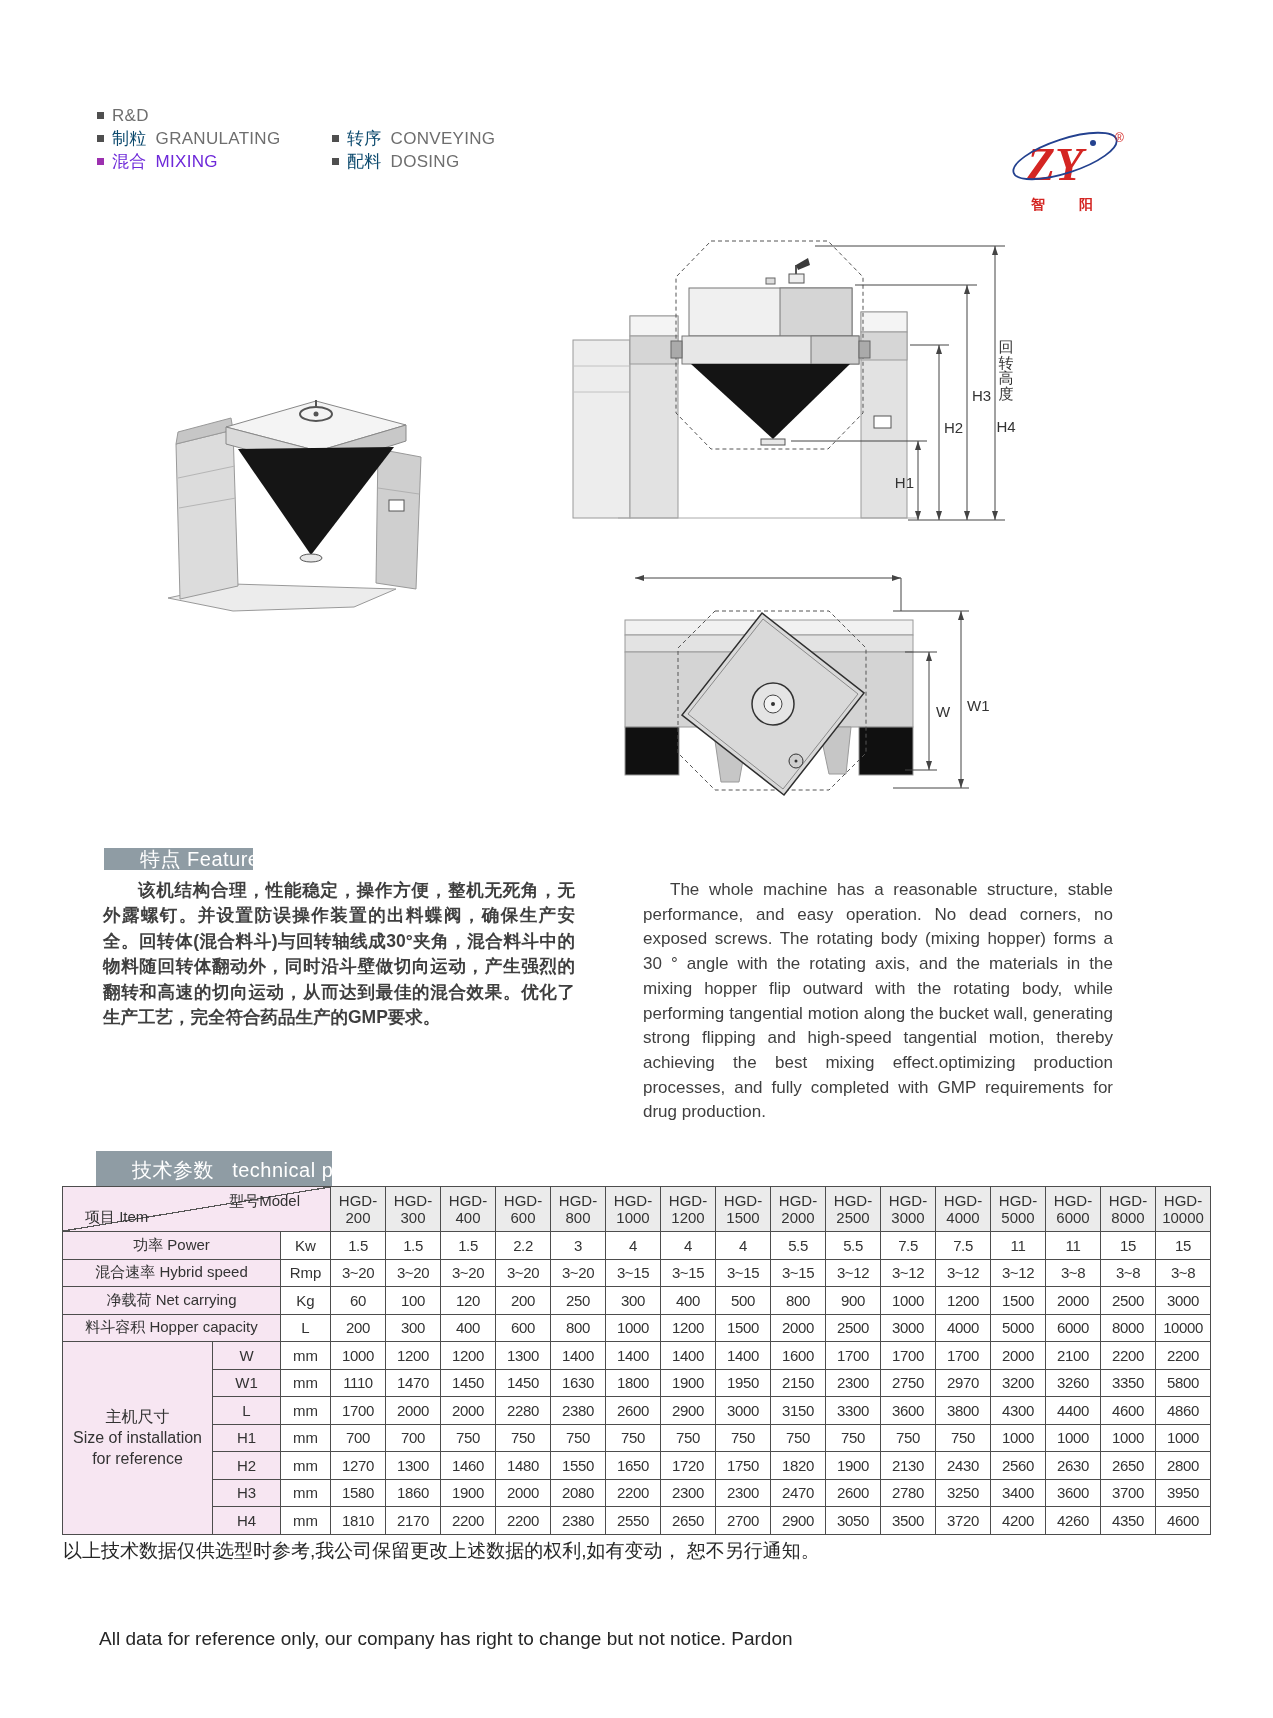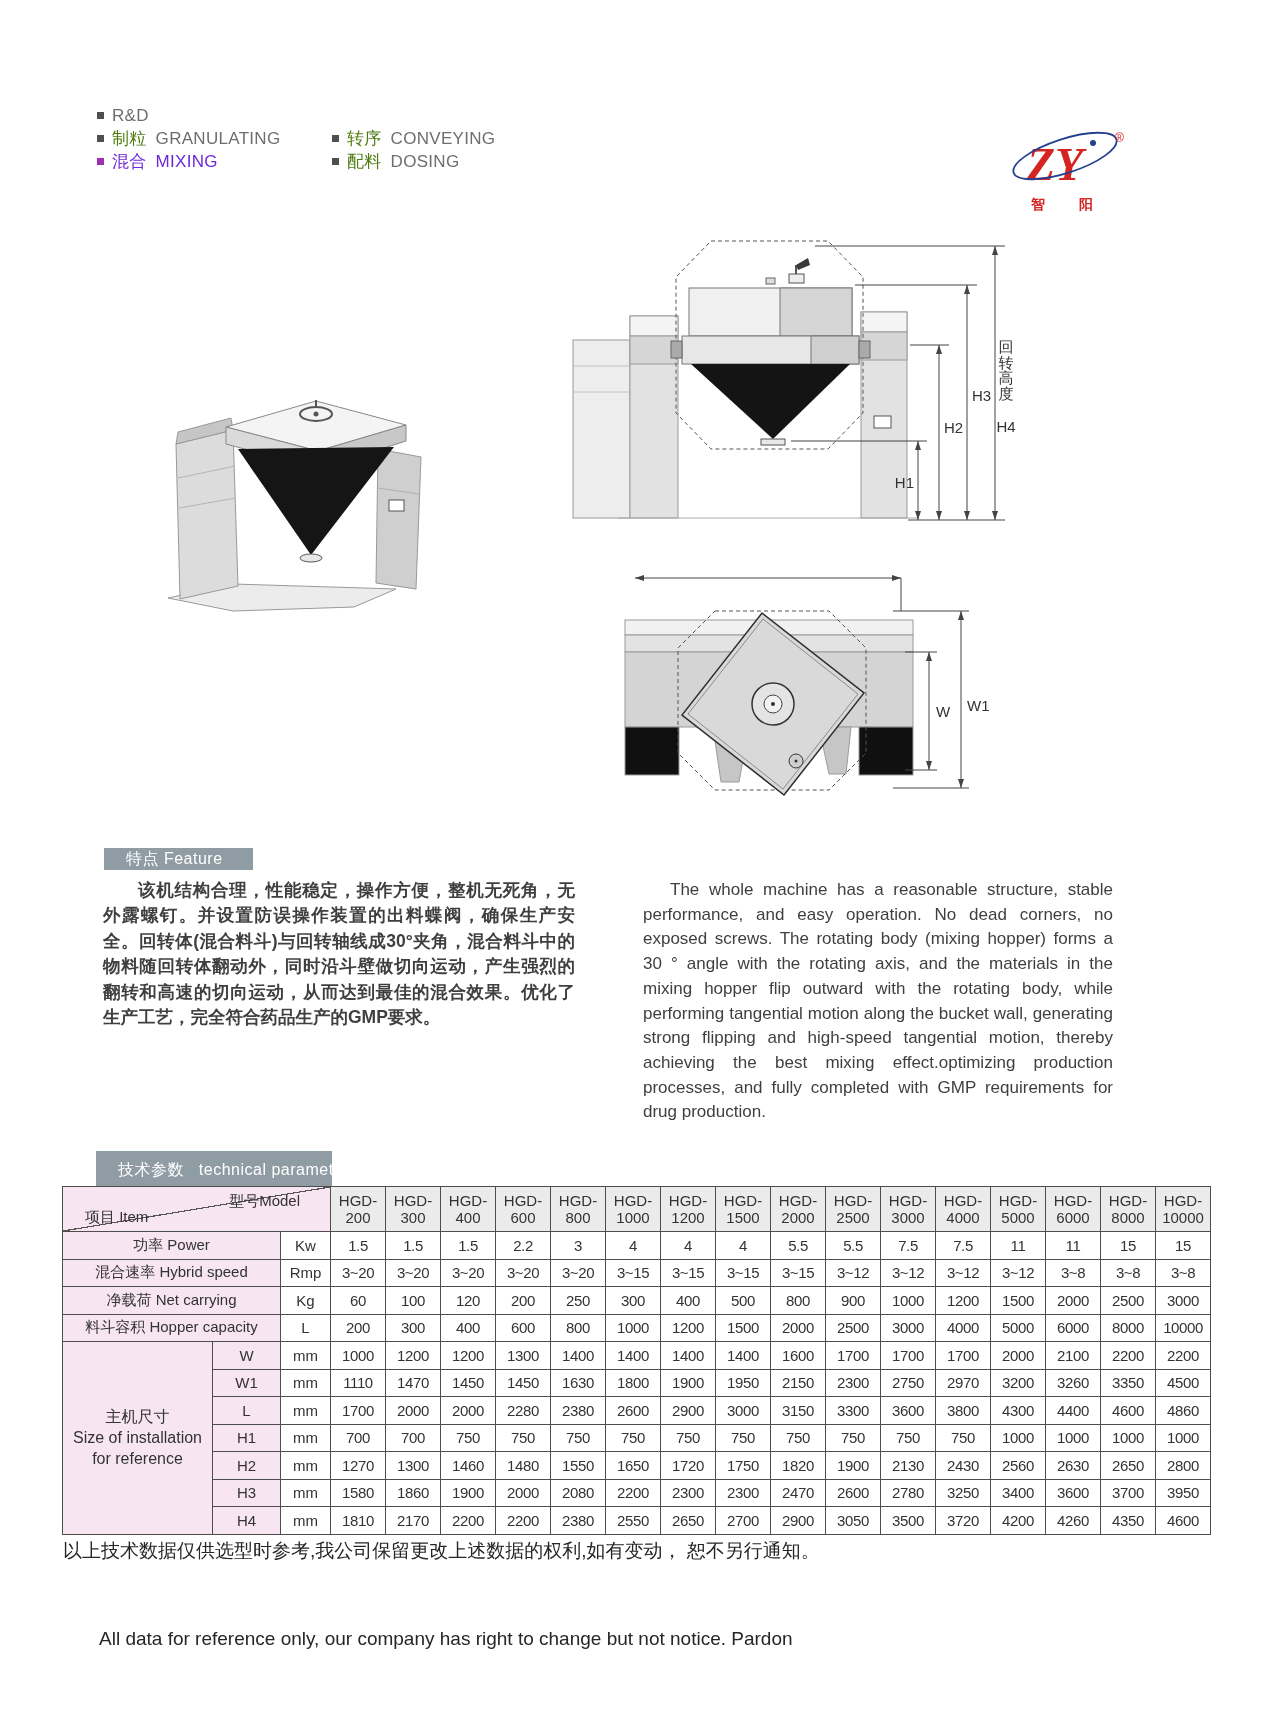--- a/index.html
+++ b/index.html
@@ -10,37 +10,37 @@
   }
 
   
   .nav { position:absolute; left:97px; top:104px; display:flex; }
   .nav-col { display:flex; flex-direction:column; }
   .nav-col:nth-child(1){ width:235px; }
   .nav-col:nth-child(2){ width:248px; }
   .nav-col.offset { padding-top:23px; }
   .nav-item { display:flex; align-items:center; height:23px; font-size:17px; color:#6e6e6e; letter-spacing:.3px; cursor:default; }
   .nav-item .bullet { width:7px; height:7px; background:#4f4f4f; margin-right:8px; flex:0 0 auto; }
-  .nav-item .zh { color:#4d7c0f; margin-right:9px; }
+  .nav-item .zh { color:#0c4a6e; margin-right:9px; }
   .nav-item.active, .nav-item.active .zh { color:#6d28d9; }
   .nav-item.active .bullet { background:#9c30af; }
 
   
   .logo { position:absolute; left:1003px; top:116px; width:132px; height:102px; }
 
   
   .draw-iso   { position:absolute; left:138px; top:348px; width:322px; height:282px; }
   .draw-front { position:absolute; left:563px; top:220px; width:457px; height:327px; }
   .draw-top   { position:absolute; left:563px; top:524px; width:457px; height:287px; }
   .dimtext { font-size:15px; fill:#333; font-family:"Liberation Sans",sans-serif; }
 
   
   .badge {
-    position:absolute; background:#8f9ca4; color:#fff; font-size:16px;
-    display:flex; align-items:center; padding-left:22px; letter-spacing:.5px; white-space:pre;
+    position:absolute; background:#8f9ca4; color:#fff; font-size:20px;
+    display:flex; align-items:center; padding-left:36px; letter-spacing:.5px; white-space:pre;
   }
   .feature-badge { left:104px; top:848px; width:149px; height:22px; }
   .tech-badge   { left:96px;  top:1151px; width:236px; height:38px; }
 
   
   .para { position:absolute; text-align:justify; color:#3f3f3f; }
   .para.zh { left:103px; top:878px; width:472px; font-size:17.5px; line-height:25.4px; text-indent:35px;font-weight:bold; }
   .para.en { left:643px; top:878px; width:470px; font-size:17px;   line-height:24.7px; text-indent:27px; }
 
   
@@ -457,21 +457,21 @@
           <td class="val">1800</td>
           <td class="val">1900</td>
           <td class="val">1950</td>
           <td class="val">2150</td>
           <td class="val">2300</td>
           <td class="val">2750</td>
           <td class="val">2970</td>
           <td class="val">3200</td>
           <td class="val">3260</td>
           <td class="val">3350</td>
-          <td class="val">4500</td>
+          <td class="val">5800</td>
         </tr>
         <tr>
           <td class="sub">L</td>
           <td class="unit">mm</td>
           <td class="val">1700</td>
           <td class="val">2000</td>
           <td class="val">2000</td>
           <td class="val">2280</td>
           <td class="val">2380</td>
           <td class="val">2600</td>

